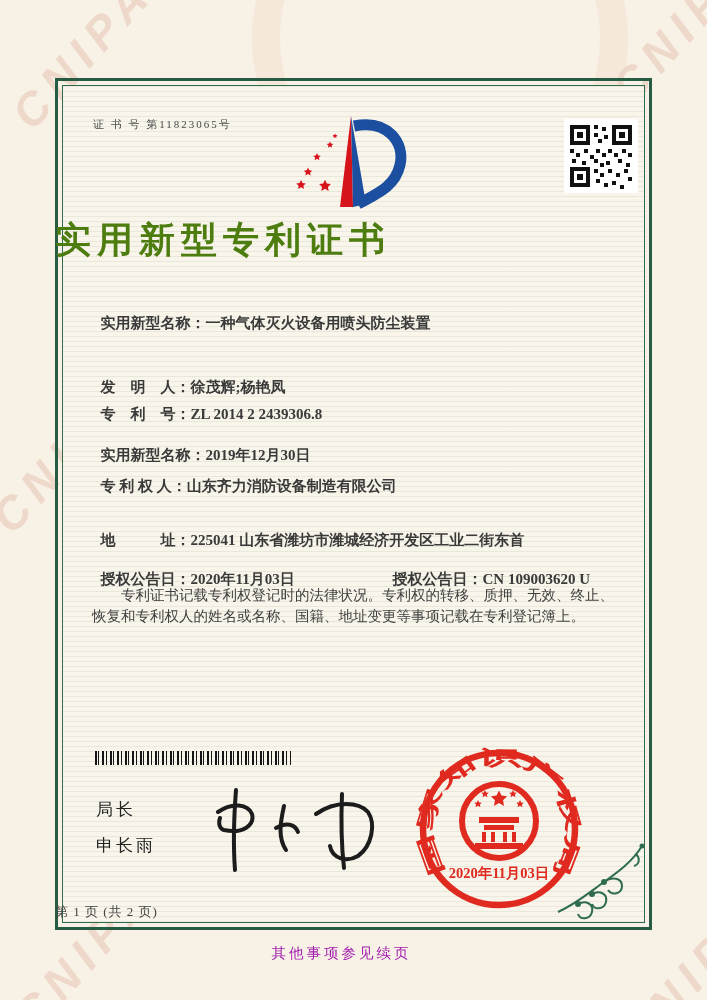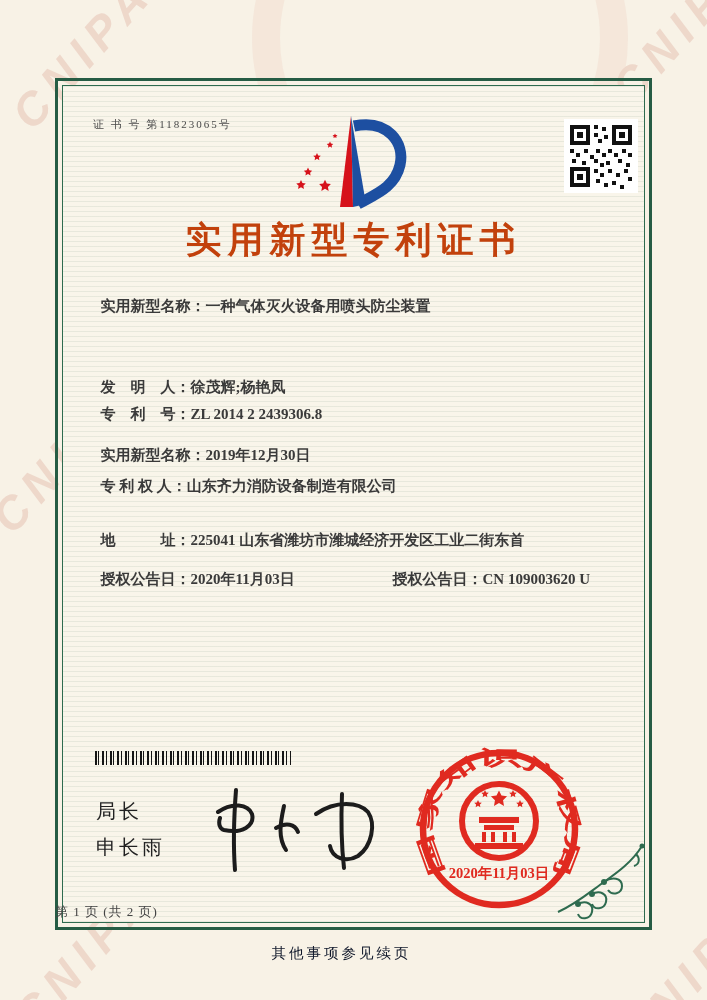--- a/index.html
+++ b/index.html
@@ -36,21 +36,21 @@
       #f9f5ea;
   }
   .cert-no{
     position:absolute;left:93px;top:117px;z-index:3;
     font-size:11px;letter-spacing:2px;color:#4a4a4a;
   }
   .logo{position:absolute;left:288px;top:110px;width:132px;height:112px;z-index:3;}
   .qr{position:absolute;left:564px;top:119px;width:74px;height:74px;z-index:3;background:#fff;}
   .title{
     position:absolute;left:55px;top:216px;width:597px;z-index:3;
-    text-align:center;font-size:36px;font-weight:bold;color:#c2410c;
+    text-align:left;font-size:36px;font-weight:bold;color:#4d7c0f;
     letter-spacing:6px;
     border-radius:12px;
   }
   .field{
     position:absolute;left:93px;z-index:3;white-space:pre;
     font-size:15px;font-weight:bold;color:#3a3a3a;
   }
   .field .val{font-weight:bold;}
   .paras{
     position:absolute;left:92px;top:585px;width:528px;z-index:3;
@@ -61,34 +61,34 @@
     position:absolute;left:95px;top:751px;width:196px;height:14px;z-index:3;
     background:repeating-linear-gradient(90deg,
       #151515 0 2px,transparent 2px 3px,
       #151515 3px 4px,transparent 4px 7px,
       #151515 7px 9px,transparent 9px 11px,
       #151515 11px 12px,transparent 12px 15px);
   }
   .sig-title,.sig-name{
     position:absolute;left:96px;z-index:3;
     font-family:"Liberation Sans","DejaVu Sans",sans-serif;
-    font-size:20px;color:#222;letter-spacing:3px;
+    font-size:17px;color:#222;letter-spacing:3px;
   }
   .sig-title{top:798px;}
   .sig-name{top:834px;}
   .signature{position:absolute;left:196px;top:776px;width:190px;height:102px;z-index:3;}
   .seal{position:absolute;left:403px;top:733px;width:192px;height:192px;z-index:5;}
   .ornament{position:absolute;left:552px;top:842px;width:96px;height:86px;z-index:3;}
   .page-no{
     position:absolute;left:55px;top:903px;width:597px;z-index:3;
     text-align:left;font-size:13px;color:#444;letter-spacing:1px;
   }
   .foot-note{
     position:absolute;left:0;top:944px;width:683px;z-index:3;
-    text-align:center;font-size:14.5px;color:#0f172a;letter-spacing:3px;
+    text-align:center;font-size:14.5px;color:#a21caf;letter-spacing:3px;
   }
 </style>
 </head>
 <body>
 
 <svg width="0" height="0" style="position:absolute" aria-hidden="true">
   <defs>
     <path id="starP" d="M0,-10 L2.94,-4.05 9.51,-3.09 4.76,1.55 5.88,8.09 0,4.6 -5.88,8.09 -4.76,1.55 -9.51,-3.09 -2.94,-4.05 Z"></path>
   </defs>
 </svg>
@@ -135,21 +135,21 @@
              M38,34 h4v4h-4z M44,30 h4v4h-4z M50,34 h4v4h-4z M58,30 h4v4h-4z M64,34 h4v4h-4z
              M8,40 h4v4h-4z M18,42 h4v4h-4z M30,40 h4v4h-4z M42,42 h4v4h-4z M54,40 h4v4h-4z
              M62,44 h4v4h-4z M30,50 h4v4h-4z M36,54 h4v4h-4z M44,50 h4v4h-4z M52,54 h4v4h-4z
              M60,50 h4v4h-4z M64,58 h4v4h-4z M32,60 h4v4h-4z M40,64 h4v4h-4z M48,62 h4v4h-4z
              M56,66 h4v4h-4z M36,44 h4v4h-4z"></path>
   </g>
 </svg>
 
 <div class="title">实用新型专利证书</div>
 
-<div class="field" style="top:280px">
+<div class="field" style="top:297px">
   <span>实用新型名称：</span><span class="val">一种气体灭火设备用喷头防尘装置</span>
 </div>
 <div class="field" style="top:361px">
   <span>发　明　人：</span><span class="val">徐茂辉;杨艳凤</span>
 </div>
 <div class="field" style="top:388px">
   <span>专　利　号：</span><span class="val">ZL 2014 2 2439306.8</span>
 </div>
 <div class="field" style="top:429px">
   <span>实用新型名称：</span><span class="val">2019年12月30日</span>
@@ -161,20 +161,21 @@
   <span>地　　　址：</span><span class="val">225041 山东省潍坊市潍城经济开发区工业二街东首</span>
 </div>
 <div class="field" style="top:553px">
   <span>授权公告日：</span><span class="val">2020年11月03日</span>
 </div>
 <div class="field" style="top:553px;left:385px">
   <span>授权公告日：</span><span class="val">CN 109003620 U</span>
 </div>
 
 <div class="paras">
+  <p>专利证书记载专利权登记时的法律状况。专利权的转移、质押、无效、终止、恢复和专利权人的姓名或名称、国籍、地址变更等事项记载在专利登记簿上。</p>
 </div>
 
 <div class="barcode"></div>
 
 <div class="sig-title">局长</div>
 <div class="sig-name">申长雨</div>
 
 <svg class="signature" viewBox="0 0 190 102">
   <g fill="none" stroke="#1c1c1c" stroke-width="4" stroke-linecap="round">
     <path d="M 22,36 C 36,26 52,28 56,38 C 59,50 46,58 28,54 C 24,53 22,48 24,42"></path>

